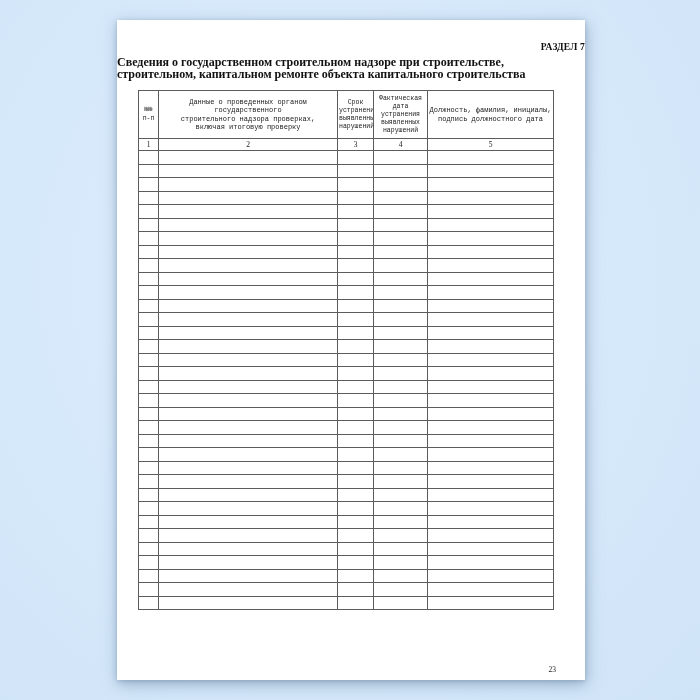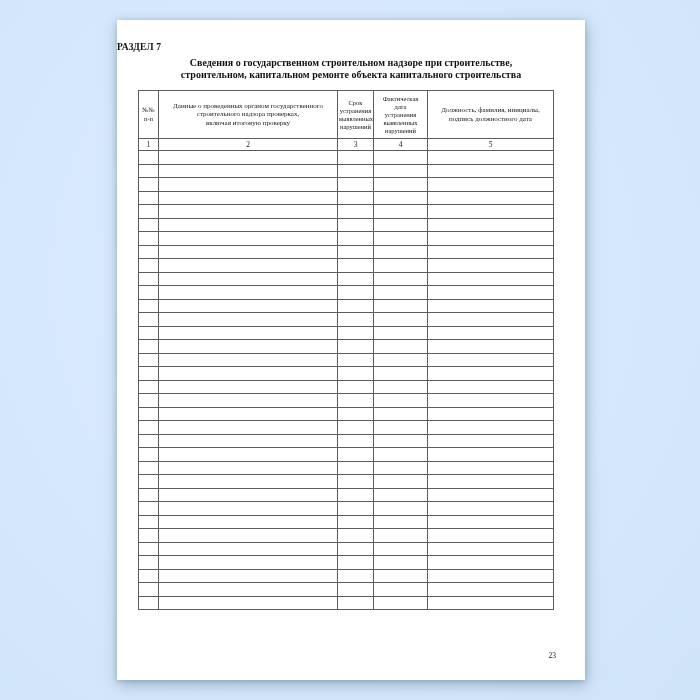--- a/index.html
+++ b/index.html
@@ -23,33 +23,33 @@
     width: 468px;
     height: 660px;
     background: #ffffff;
     box-shadow: 1px 4px 14px rgba(96, 124, 154, 0.55), 0 1px 4px rgba(96, 124, 154, 0.35);
   }
   .title {
     position: absolute;
     top: 22px;
     left: 0;
     width: 100%;
-    text-align: left;
+    text-align: right;
     font-size: 9.5px;
     font-weight: bold;
     color: #111;
     letter-spacing: 0.2px;
   }
   .subtitle {
     position: absolute;
     top: 37px;
     left: 0;
     width: 100%;
-    text-align: center;
-    font-size: 10px;
+    text-align: left;
+    font-size: 12px;
     font-weight: bold;
     color: #111;
     line-height: 11.5px;
   }
   table.log-table {
     position: absolute;
     left: 21px;
     top: 70px;
     width: 415px;
     border-collapse: collapse;
@@ -58,36 +58,36 @@
   }
   table.log-table th,
   table.log-table td {
     border: 1px solid #5c5c5c;
     padding: 0 1px;
     color: #1a1a1a;
     text-align: center;
     vertical-align: middle;
     overflow: hidden;
   }
-  tr.header-row { height: 48px; }
+  tr.header-row { height: 48px; font-family: Liberation Mono, monospace; }
   tr.header-row th {
     font-weight: normal;
     white-space: pre-line;
     font-size: 7px;
     line-height: 8.5px;
   }
   tr.header-row th:nth-child(1) { font-size: 6.5px; }
   tr.header-row th:nth-child(3),
   tr.header-row th:nth-child(4) { font-size: 6.5px; line-height: 8px; }
   tr.num-row { height: 12px; }
   tr.num-row td { font-size: 7.5px; line-height: 8px; }
   tr.data-row { height: 13.5px; }
   .page-number {
     position: absolute;
-    top: 631px;
+    top: 645px;
     right: 29px;
     font-size: 7.5px;
     color: #222;
   }
 </style>
 </head>
 <body>
 
 <div class="bg" style="background-color: rgb(214, 233, 251);">
   <div class="page">

